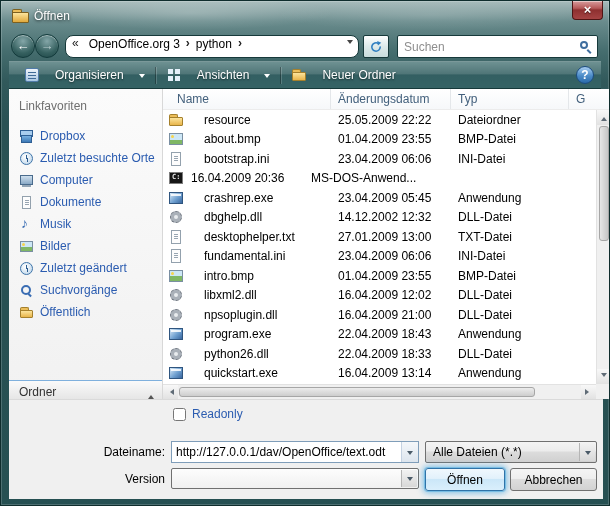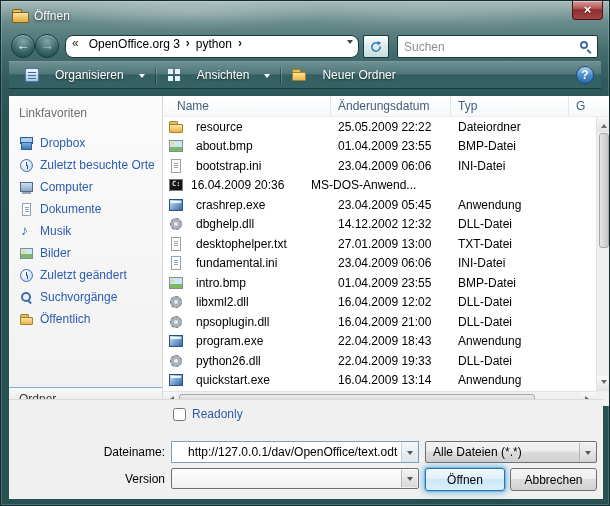--- a/index.html
+++ b/index.html
@@ -133,41 +133,41 @@
 
   [data-icon="organize"]::before { content:""; position:absolute; left:1px; top:1px; right:1px; bottom:1px;
     background:linear-gradient(#eef4fa,#a9c7e3); border:1px solid #507ba8; border-radius:2px; }
   [data-icon="organize"]::after { content:""; position:absolute; left:4px; top:5px; right:4px; height:1px;
     background:#3f6b97; box-shadow:0 3px 0 #3f6b97, 0 6px 0 #3f6b97; }
 
   [data-icon="views"]::before { content:""; position:absolute; left:2px; top:2px; width:5px; height:5px;
     background:#e4f0fa; box-shadow:7px 0 0 #e4f0fa, 0 7px 0 #e4f0fa, 7px 7px 0 #e4f0fa; }
 
   
-  .content { position:absolute; left:8px; top:88px; width:602px; height:310px; display:flex; background:#fff;margin-top:7px; }
+  .content { position:absolute; left:8px; top:88px; width:602px; height:310px; display:flex; background:#fff; }
 
   .sidebar { width:154px; position:relative; background:linear-gradient(180deg,#fbfbfb,#f1f1f1); border-right:1px solid #d8d8d8; }
   .side-header { color:#6f6f6f; padding:10px 0 6px 10px; }
   .side-items { margin-top:6px; }
   .side-item { display:flex; align-items:center; gap:6px; height:22px; padding-left:10px; color:#2b5cb0; cursor:pointer; white-space:nowrap; }
   .folders-bar { position:absolute; left:0; right:0; bottom:0; height:19px; display:flex; align-items:flex-end;
     padding:0 8px 0 10px; color:#333; background:linear-gradient(#fafafa,#e6e6e6); border-top:1px solid #7fb0dd; cursor:pointer; }
   .tri-up-sm { margin-left:auto; width:0; height:0; border:3px solid transparent; border-bottom:4px solid #555; }
 
   .list { flex:1; position:relative; background:#fff; }
   .list-header { display:flex; height:21px; background:linear-gradient(#ffffff,#f6f8fa); border-bottom:1px solid #ececec; color:#43607c;justify-content:center; }
   .hcol { padding:3px 0 0 7px; border-right:1px solid #e4e7ea; cursor:pointer; white-space:nowrap; overflow:hidden; }
   .hcol.c-name { width:168px; padding-left:14px; }
   .hcol.c-date { width:120px; }
   .hcol.c-type { width:118px; }
   .hcol.c-size { flex:1; border-right:none; }
 
   .list-body { position:absolute; left:0; top:21px; right:15px; bottom:15px; overflow:hidden; }
   .file-row { display:flex; align-items:center; height:19.5px; cursor:default; }
-  .fname { width:147px; padding-left:12px; white-space:nowrap; overflow:hidden; }
+  .fname { width:147px; padding-left:20px; white-space:nowrap; overflow:hidden; }
   .fdate { width:120px; padding-left:7px; white-space:nowrap; }
   .ftype { width:118px; padding-left:7px; white-space:nowrap; overflow:hidden; }
 
   .vscroll { position:absolute; top:21px; right:0; bottom:15px; width:15px; background:#f0f0f0; border-left:1px solid #e2e2e2; }
   .vs-btn { position:absolute; left:0; right:0; height:15px; display:flex; align-items:center; justify-content:center;
     background:linear-gradient(#f8f8f8,#e2e2e2); cursor:pointer; }
   .vs-up { top:0; } .vs-down { bottom:0; }
   .vs-thumb { position:absolute; left:2px; right:2px; top:16px; height:115px; border-radius:3px;
     background:linear-gradient(90deg,#e6e6e6,#c6c6c6); border:1px solid #a6a6a6; cursor:pointer; }
 
@@ -189,21 +189,21 @@
   .readonly-check { position:absolute; left:164px; top:8px; width:13px; height:13px; cursor:pointer; }
   .readonly-label { position:absolute; left:183px; top:7px; color:#2b5cb0; cursor:pointer; }
 
   .field-label { position:absolute; left:84px; width:72px; text-align:right; }
   .filename-label { top:45px; }
   .version-label { top:72px; }
 
   .combo-edit { position:absolute; left:162px; width:248px; height:22px; background:#fff; border:1px solid #7f9db9; }
   .filename-combo { top:41px; }
   .combo-input { position:absolute; left:1px; top:1px; right:18px; bottom:1px; border:none; outline:none;
-    font:inherit; padding-left:15px; color:#000; }
+    font:inherit; padding-left:3px; color:#000; }
   .combo-flat-btn { position:absolute; right:0; top:0; bottom:0; width:17px; display:flex; align-items:center; justify-content:center;
     background:linear-gradient(#f4f7fa,#dde5ee); border-left:1px solid #c5d2e2; cursor:pointer; }
   .caret-dark { width:0; height:0; border:3px solid transparent; border-top:4px solid #4a5a68; margin-top:4px; }
 
   .combo-drop { position:absolute; height:22px; border:1px solid #707070; border-radius:2px;
     background:linear-gradient(#f4f4f4,#ececec 45%,#dcdcdc 50%,#d0d0d0);
     display:flex; align-items:center; padding:0 20px 0 7px; cursor:pointer; white-space:nowrap; overflow:hidden; }
   .filetype-combo { left:416px; top:41px; width:172px; }
   .version-combo { left:162px; top:68px; width:248px; height:21px; background:linear-gradient(#fdfdfd,#f0f0f0); }
   .combo-drop-btn { position:absolute; right:1px; top:1px; bottom:1px; width:16px; display:flex; align-items:center; justify-content:center;
@@ -409,21 +409,21 @@
         </div>
           <div class="file-row">
           <span class="ic ficon" data-icon="app"></span>
           <span class="fname">program.exe</span>
           <span class="fdate">22.04.2009 18:43</span>
           <span class="ftype">Anwendung</span>
         </div>
           <div class="file-row">
           <span class="ic ficon" data-icon="dll"></span>
           <span class="fname">python26.dll</span>
-          <span class="fdate">22.04.2009 19:33</span>
+          <span class="fdate">22.04.2009 18:33</span>
           <span class="ftype">DLL-Datei</span>
         </div>
           <div class="file-row">
           <span class="ic ficon" data-icon="app"></span>
           <span class="fname">quickstart.exe</span>
           <span class="fdate">16.04.2009 13:14</span>
           <span class="ftype">Anwendung</span>
         </div>
         </div>
 

